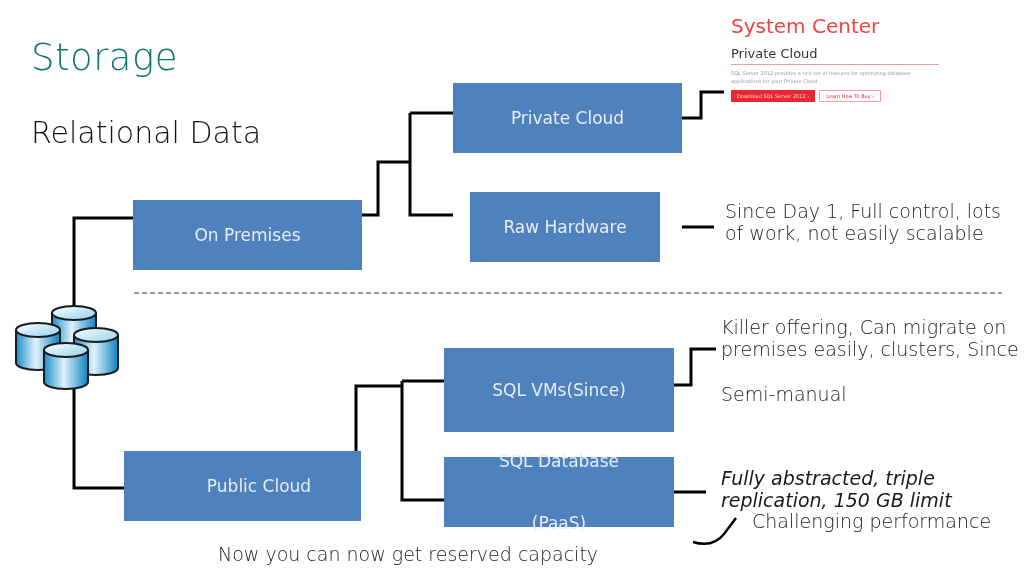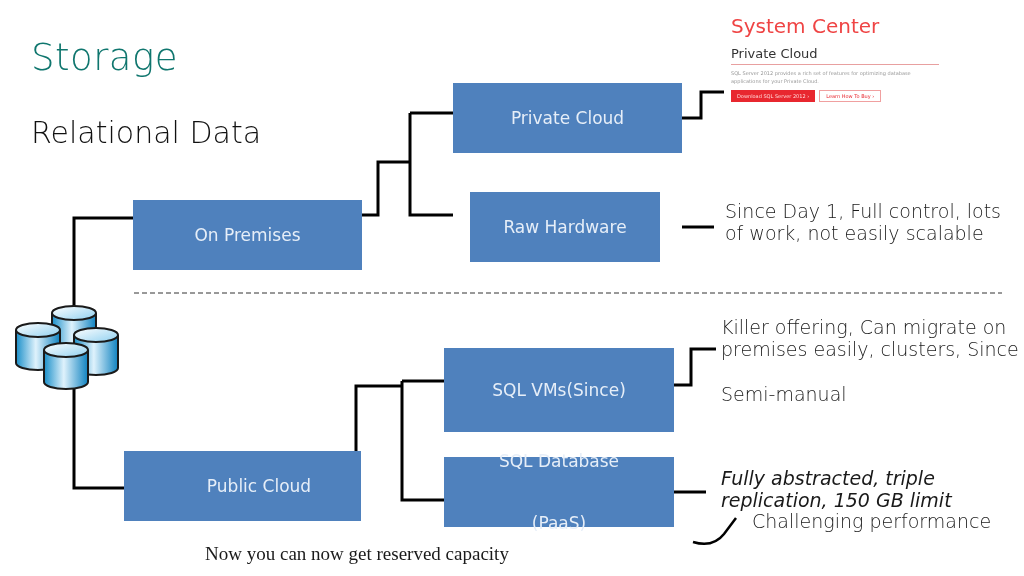--- a/index.html
+++ b/index.html
@@ -78,21 +78,21 @@
 <div class="box" style="left:444px; top:457px; width:230px; height:70px; flex-direction:column;gap:40px;">
   <span>SQL Database</span>
   <span>(PaaS)</span>
 </div>
 
 <div class="note" style="left:716px; top:200px; width:290px;margin-left:9px;">Since Day 1, Full control, lots of work, not easily scalable</div>
 <div class="note" style="left:721px; top:316px; width:303px;">Killer offering, Can migrate on premises easily, clusters, Since</div>
 <div class="note" style="left:721px; top:383px;">Semi-manual</div>
 <div class="note" style="left:721px; top:467px; width:280px;font-style:italic;">Fully abstracted, triple replication, 150 GB limit</div>
 <div class="note" style="left:721px; top:510px;margin-left:31px;">Challenging performance</div>
-<div class="note" style="left:205px; top:543px;font-family:Liberation Serif, serif;">Now you can now get reserved capacity</div>
+<div class="note" style="left:218px; top:543px;">Now you can now get reserved capacity</div>
 
 <div class="abs sc-title">System Center</div>
 <div class="sc-card">
   <div class="sc-head">Private Cloud</div>
   <div class="sc-body">SQL Server 2012 provides a rich set of features for optimizing database applications for your Private Cloud.</div>
   <div class="sc-btns">
     <div class="sc-btn-red">Download SQL Server 2012  ›</div>
     <div class="sc-btn-out">Learn How To Buy  ›</div>
   </div>
 </div>

